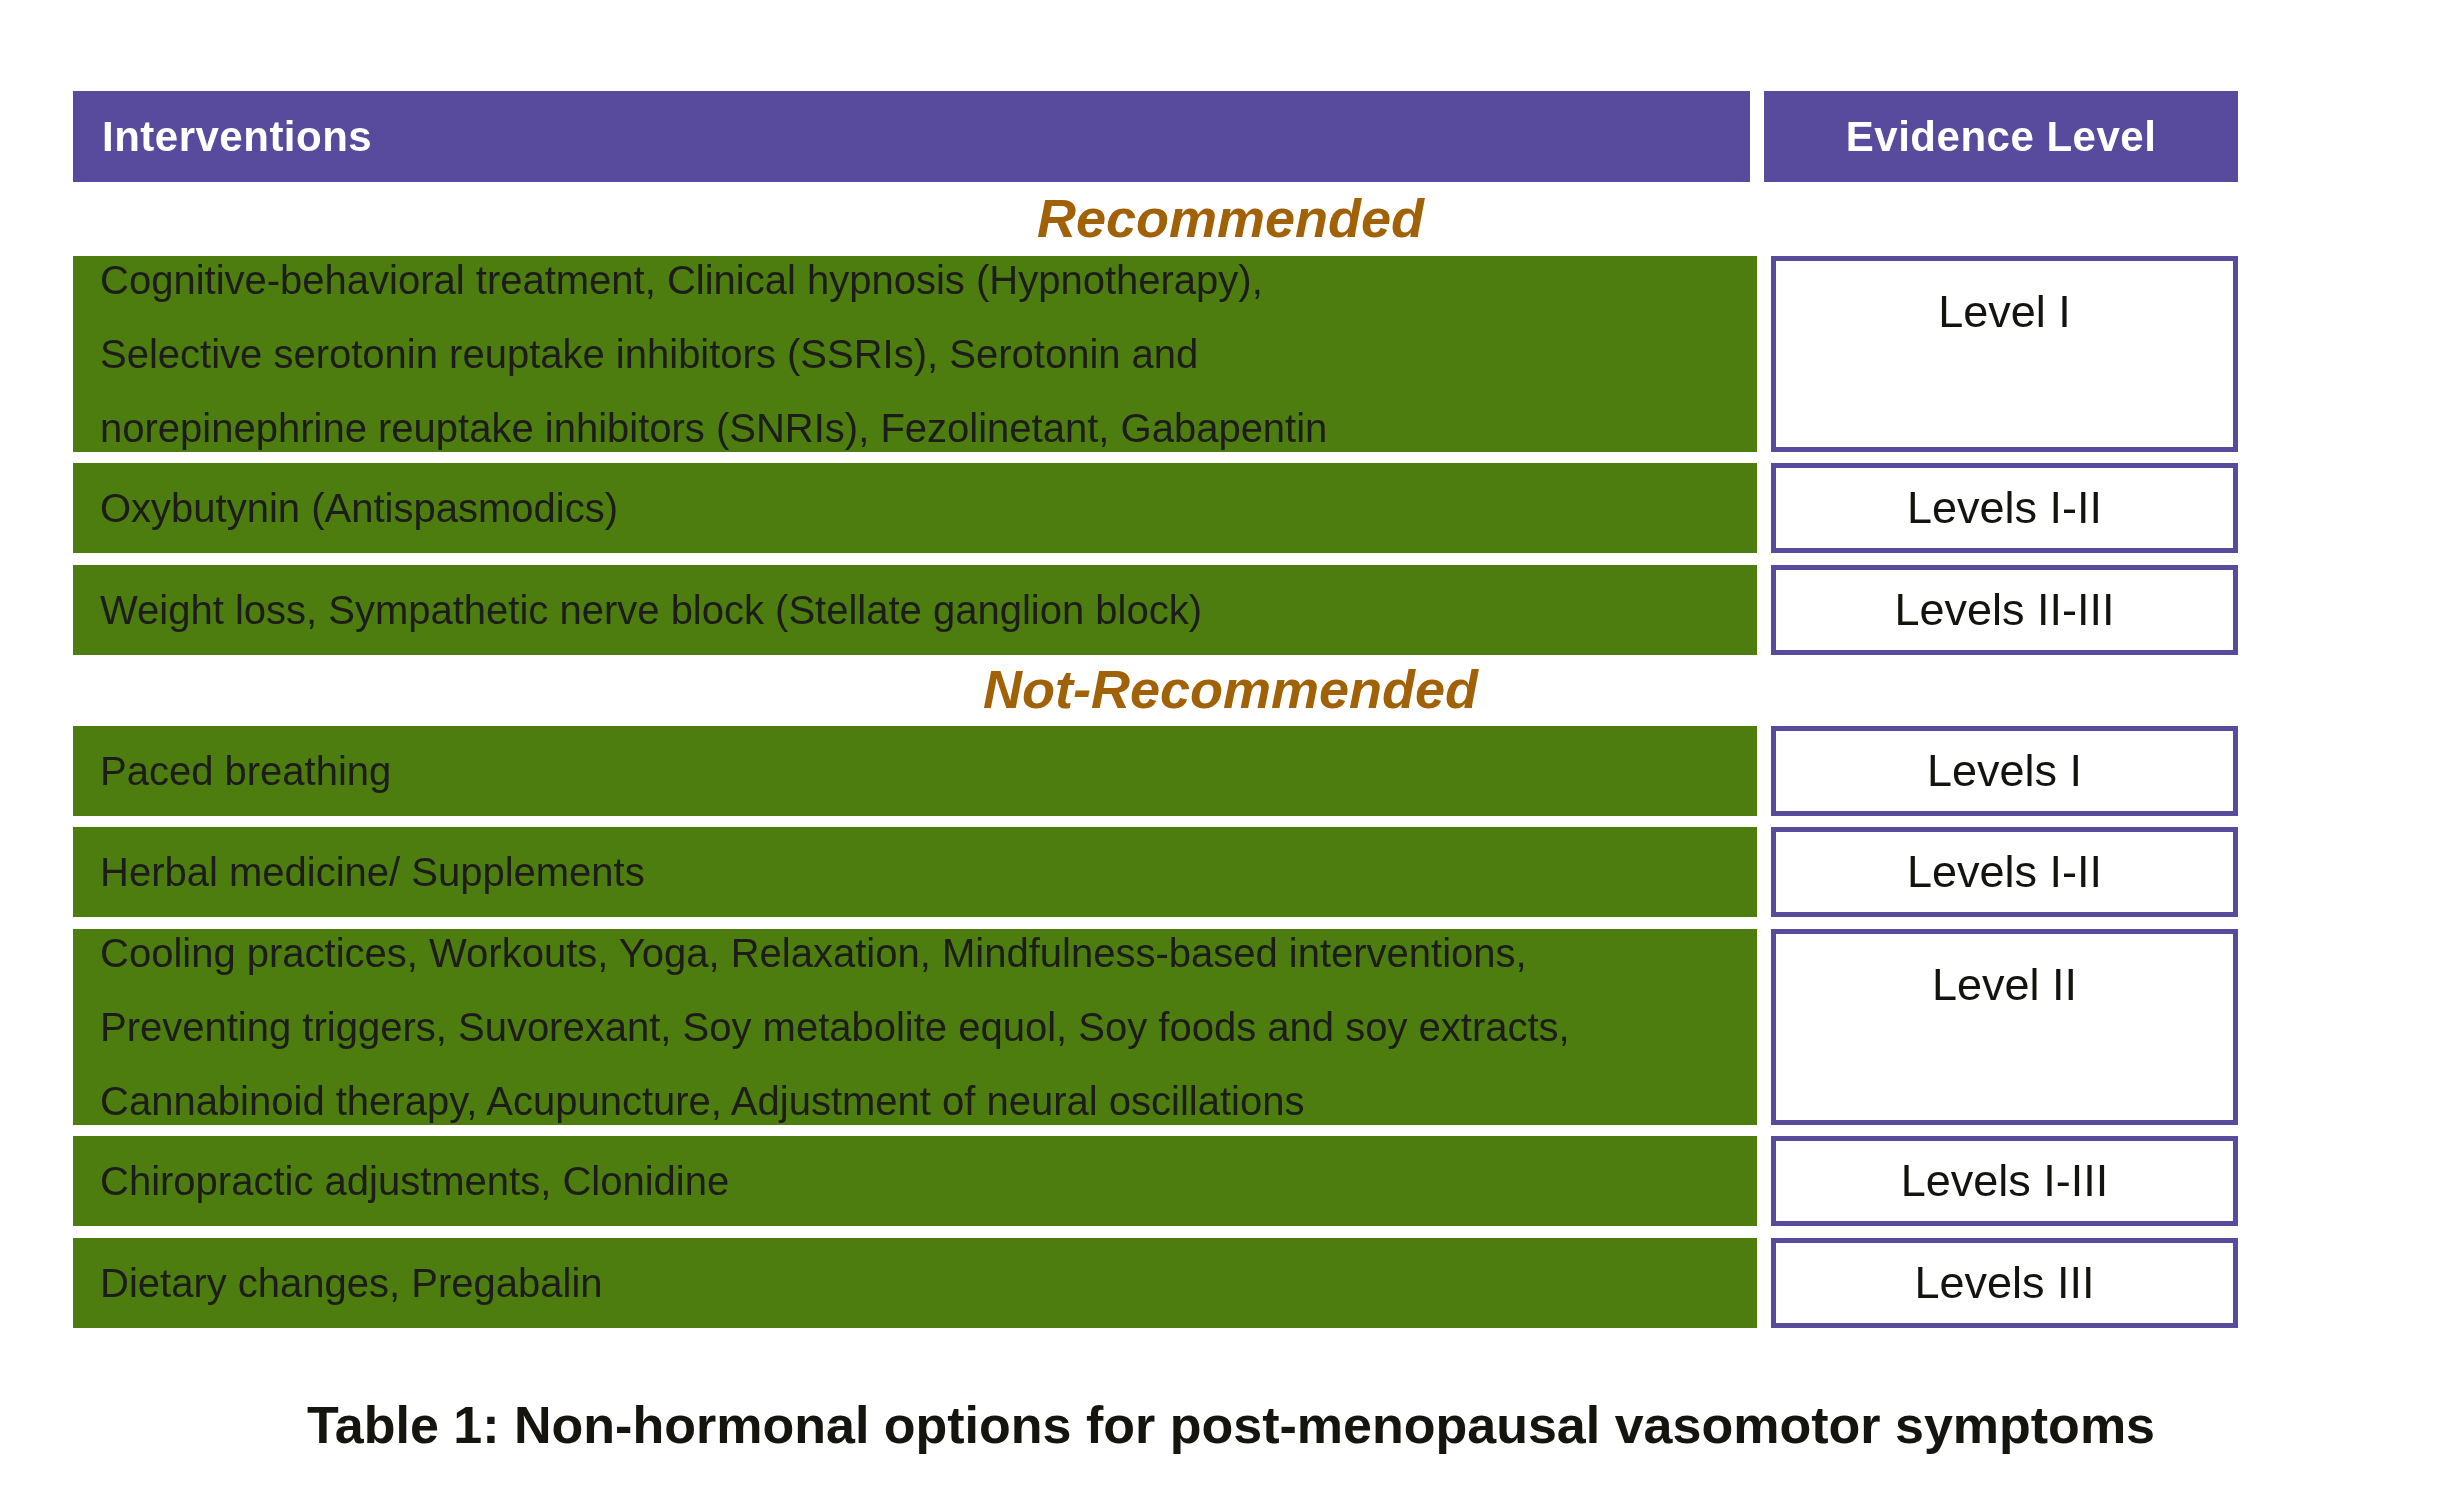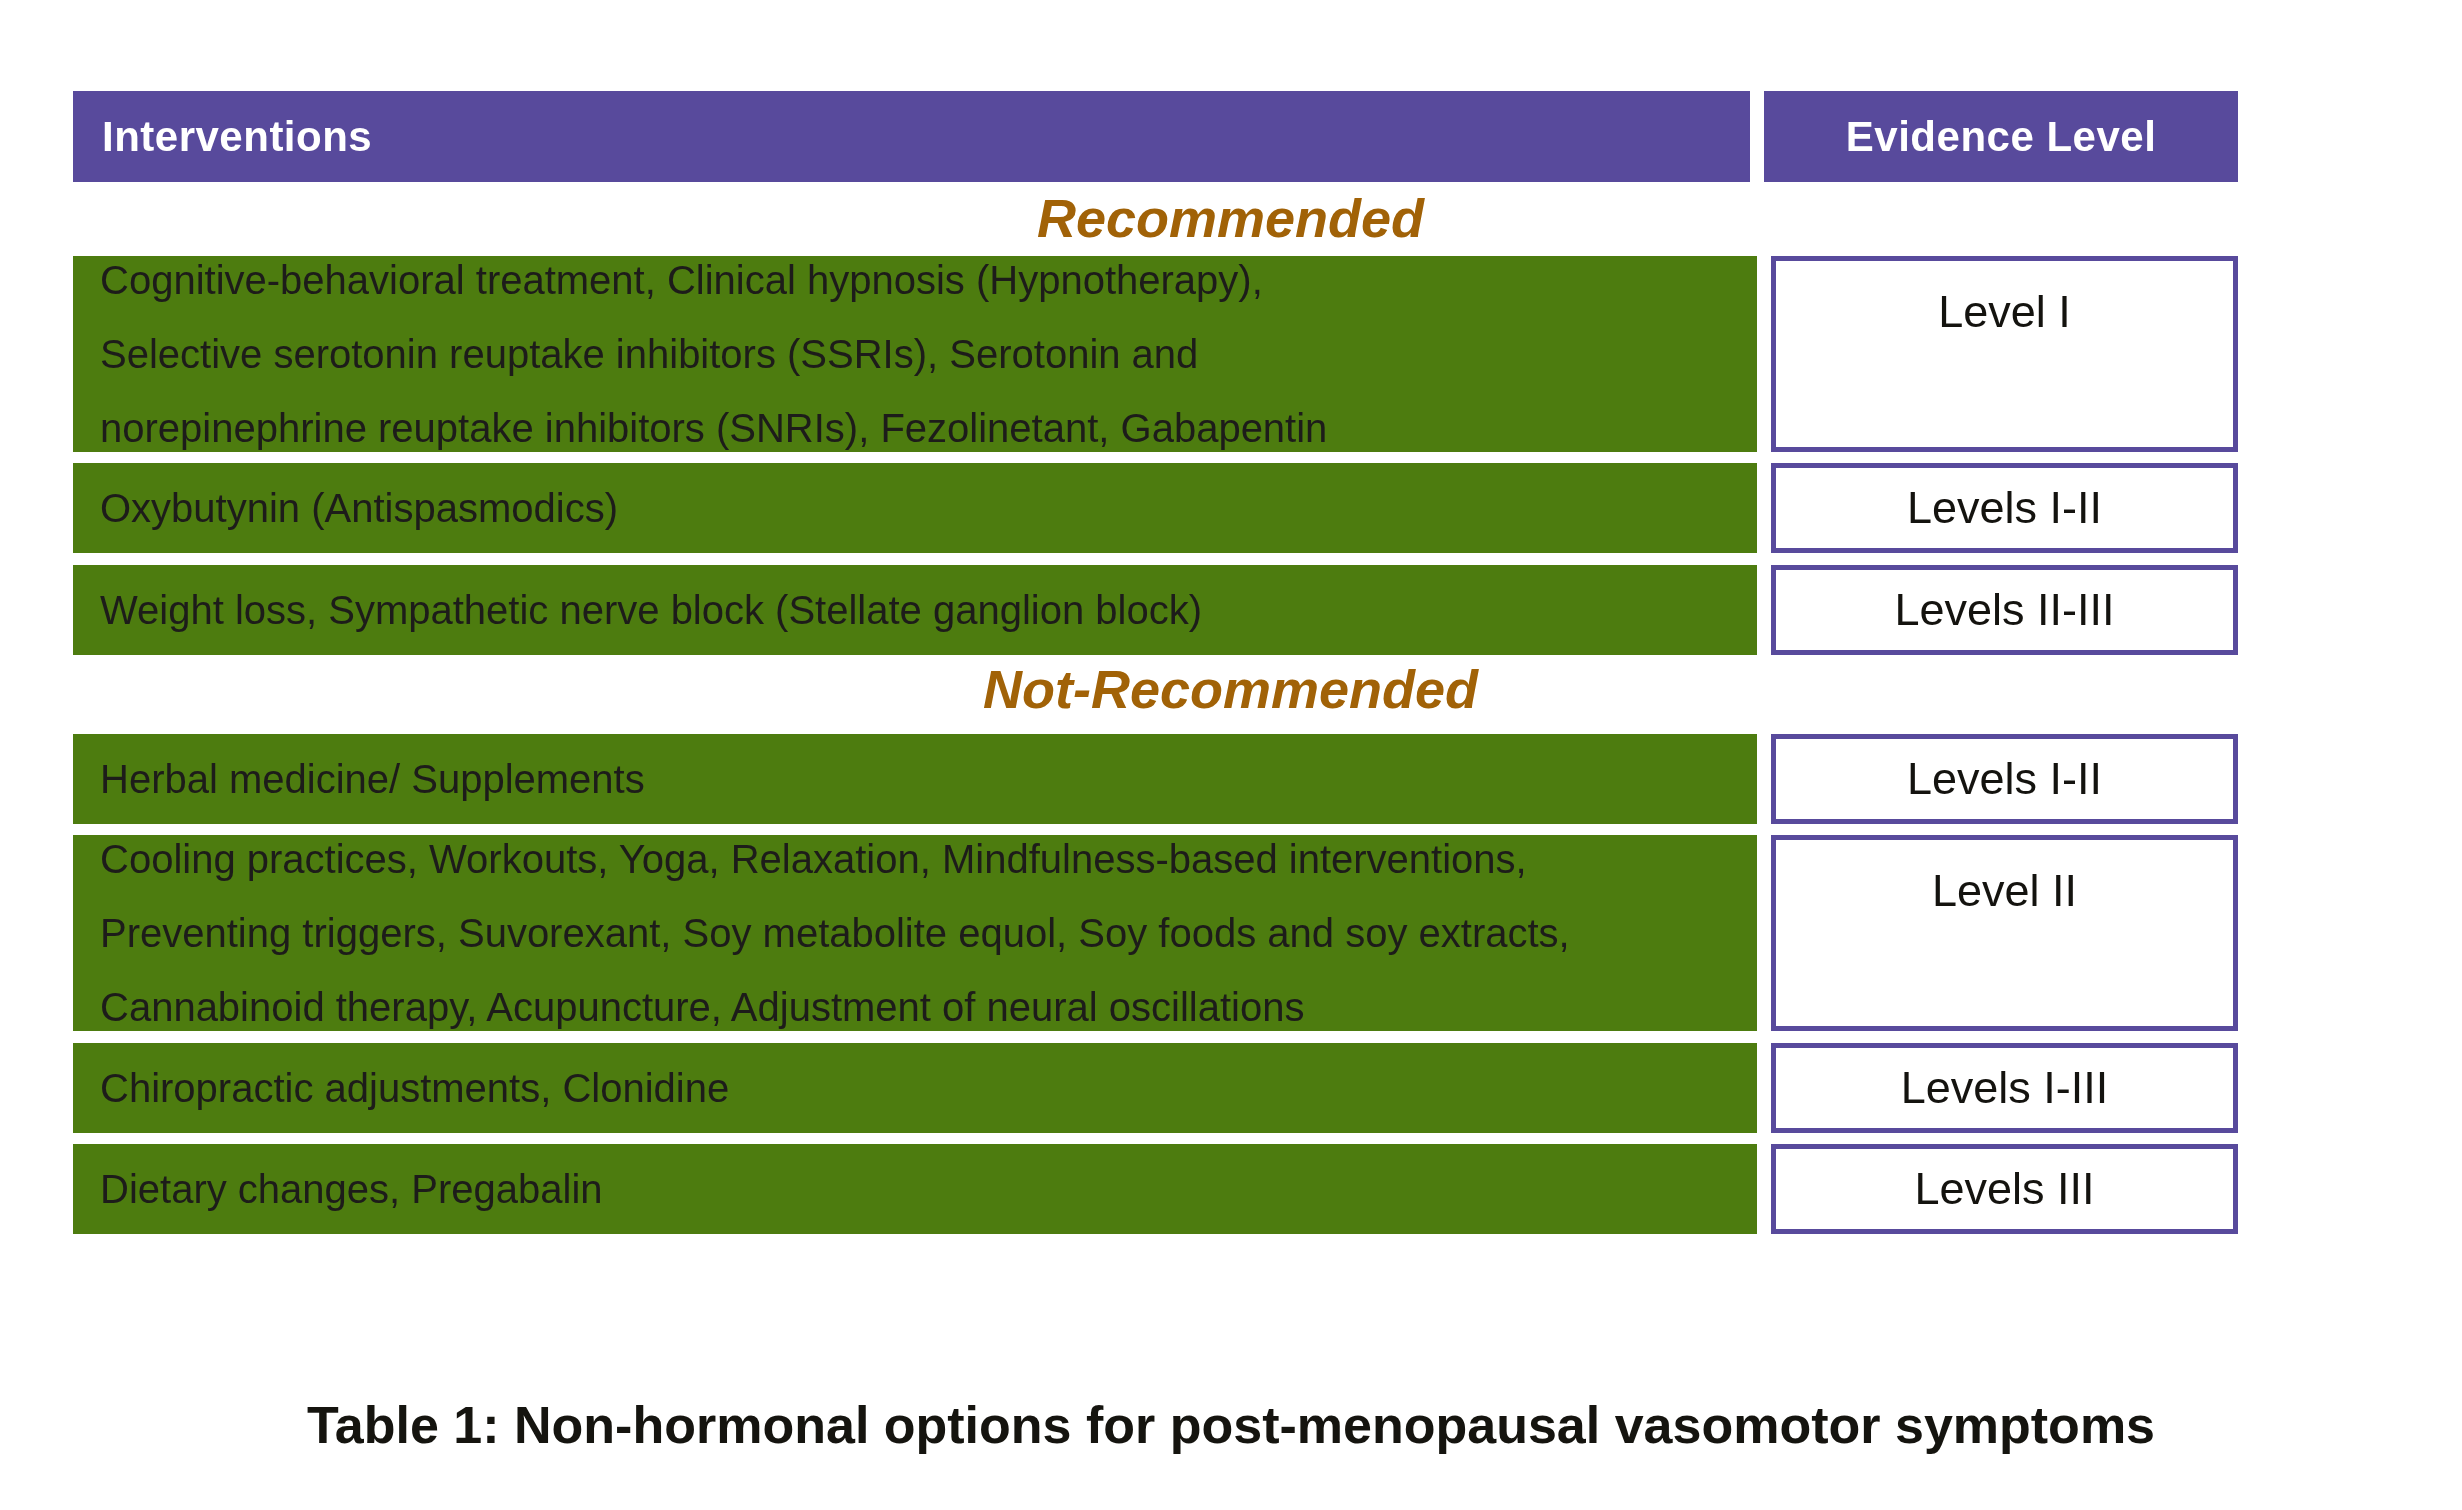--- a/index.html
+++ b/index.html
@@ -35,21 +35,21 @@
 
   
   .section-heading {
     height: 71px;
     display: flex; align-items: center; justify-content: center;
     transform: translateX(75px); 
     font-size: 54px; font-weight: 700; font-style: italic;
     color: #a16207;
     margin-bottom: 2.9px;
   }
-  .section-heading.second { height: 68px; margin-bottom: 11px; }
+  .section-heading.second { height: 68px; margin-bottom: 3px; }
 
   
   .cell-i {
     width: 1716px;
     background: #4d7c0f;
     box-sizing: border-box;
     padding-left: 27px; padding-right: 19px;
     display: flex; align-items: center;
     font-size: 40px; line-height: 74px;
     white-space: pre-line;
@@ -102,20 +102,24 @@
       <div class="cell-e">Levels I-II</div>
     </div>
 
     <div class="row short" style="margin-bottom:0;">
       <div class="cell-i">Weight loss, Sympathetic nerve block (Stellate ganglion block)</div>
       <div class="cell-e">Levels II-III</div>
     </div>
 
     <div class="section-heading second">Not-Recommended</div>
 
+    <div class="row short">
+      <div class="cell-i">Paced breathing</div>
+      <div class="cell-e">Levels I</div>
+    </div>
 
     <div class="row short">
       <div class="cell-i">Herbal medicine/ Supplements</div>
       <div class="cell-e">Levels I-II</div>
     </div>
 
     <div class="row tall">
       <div class="cell-i">Cooling practices, Workouts, Yoga, Relaxation, Mindfulness-based interventions,
 Preventing triggers, Suvorexant, Soy metabolite equol, Soy foods and soy extracts,
 Cannabinoid therapy, Acupuncture, Adjustment of neural oscillations</div>

